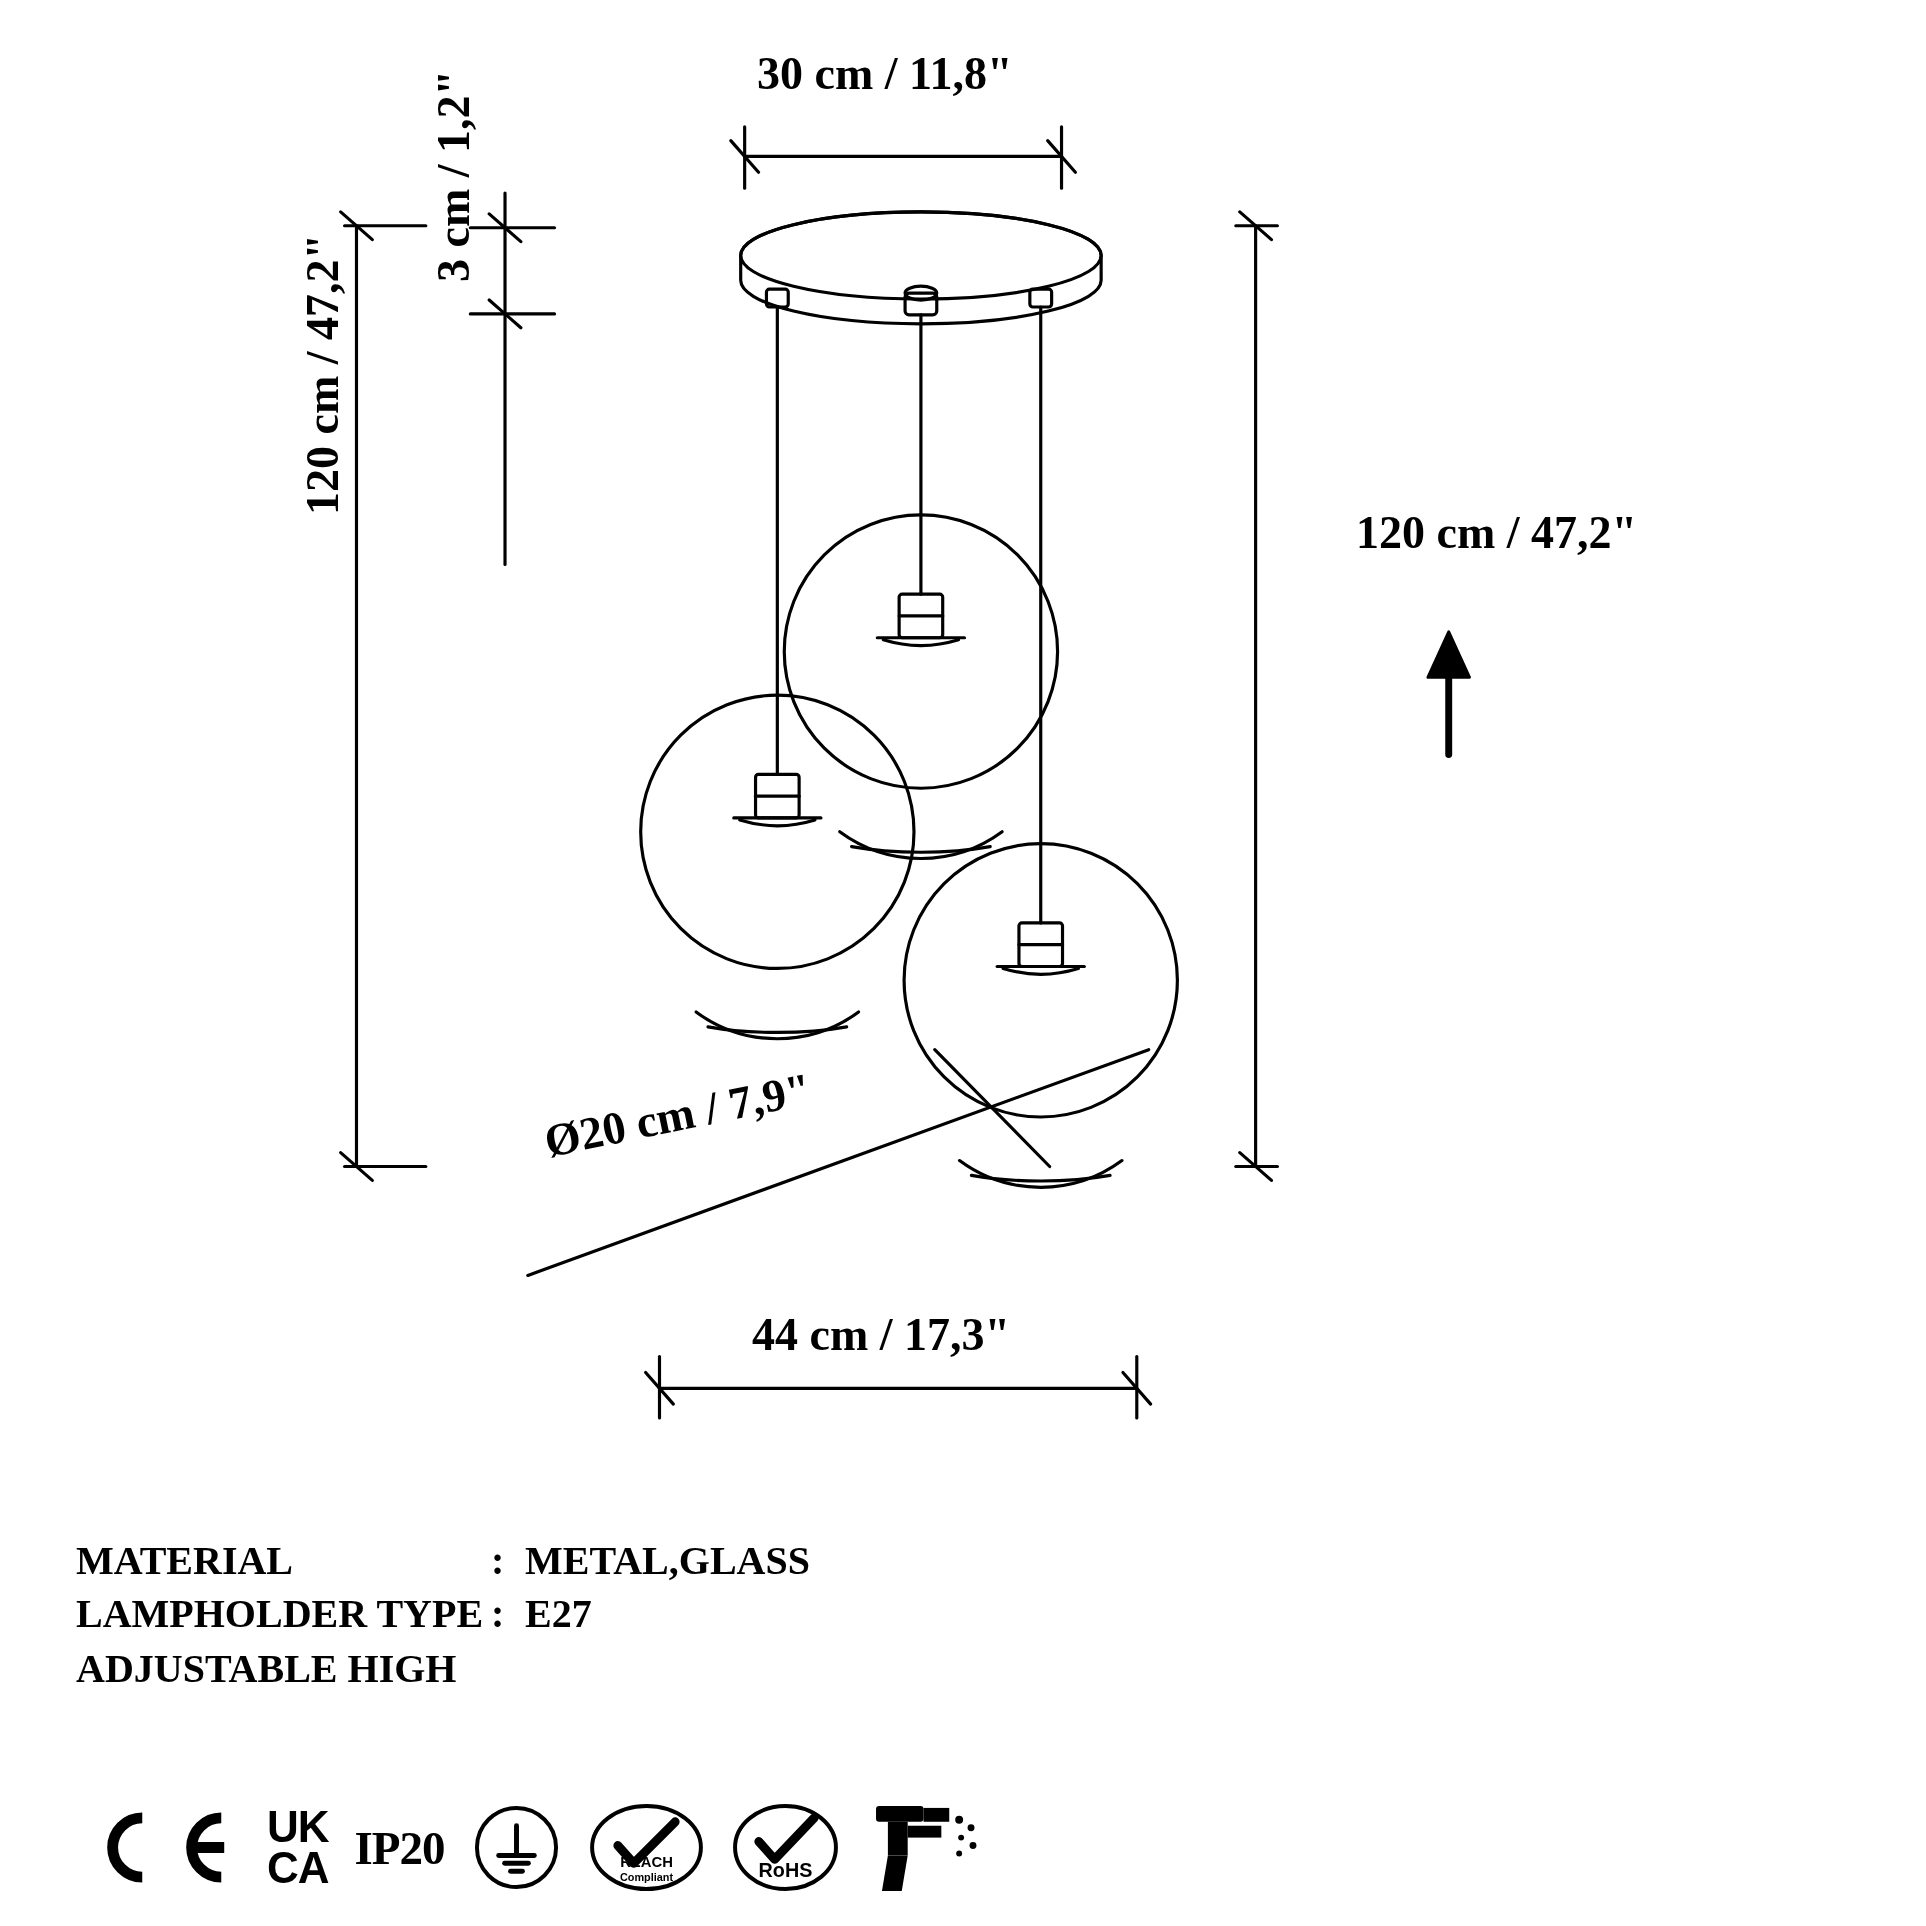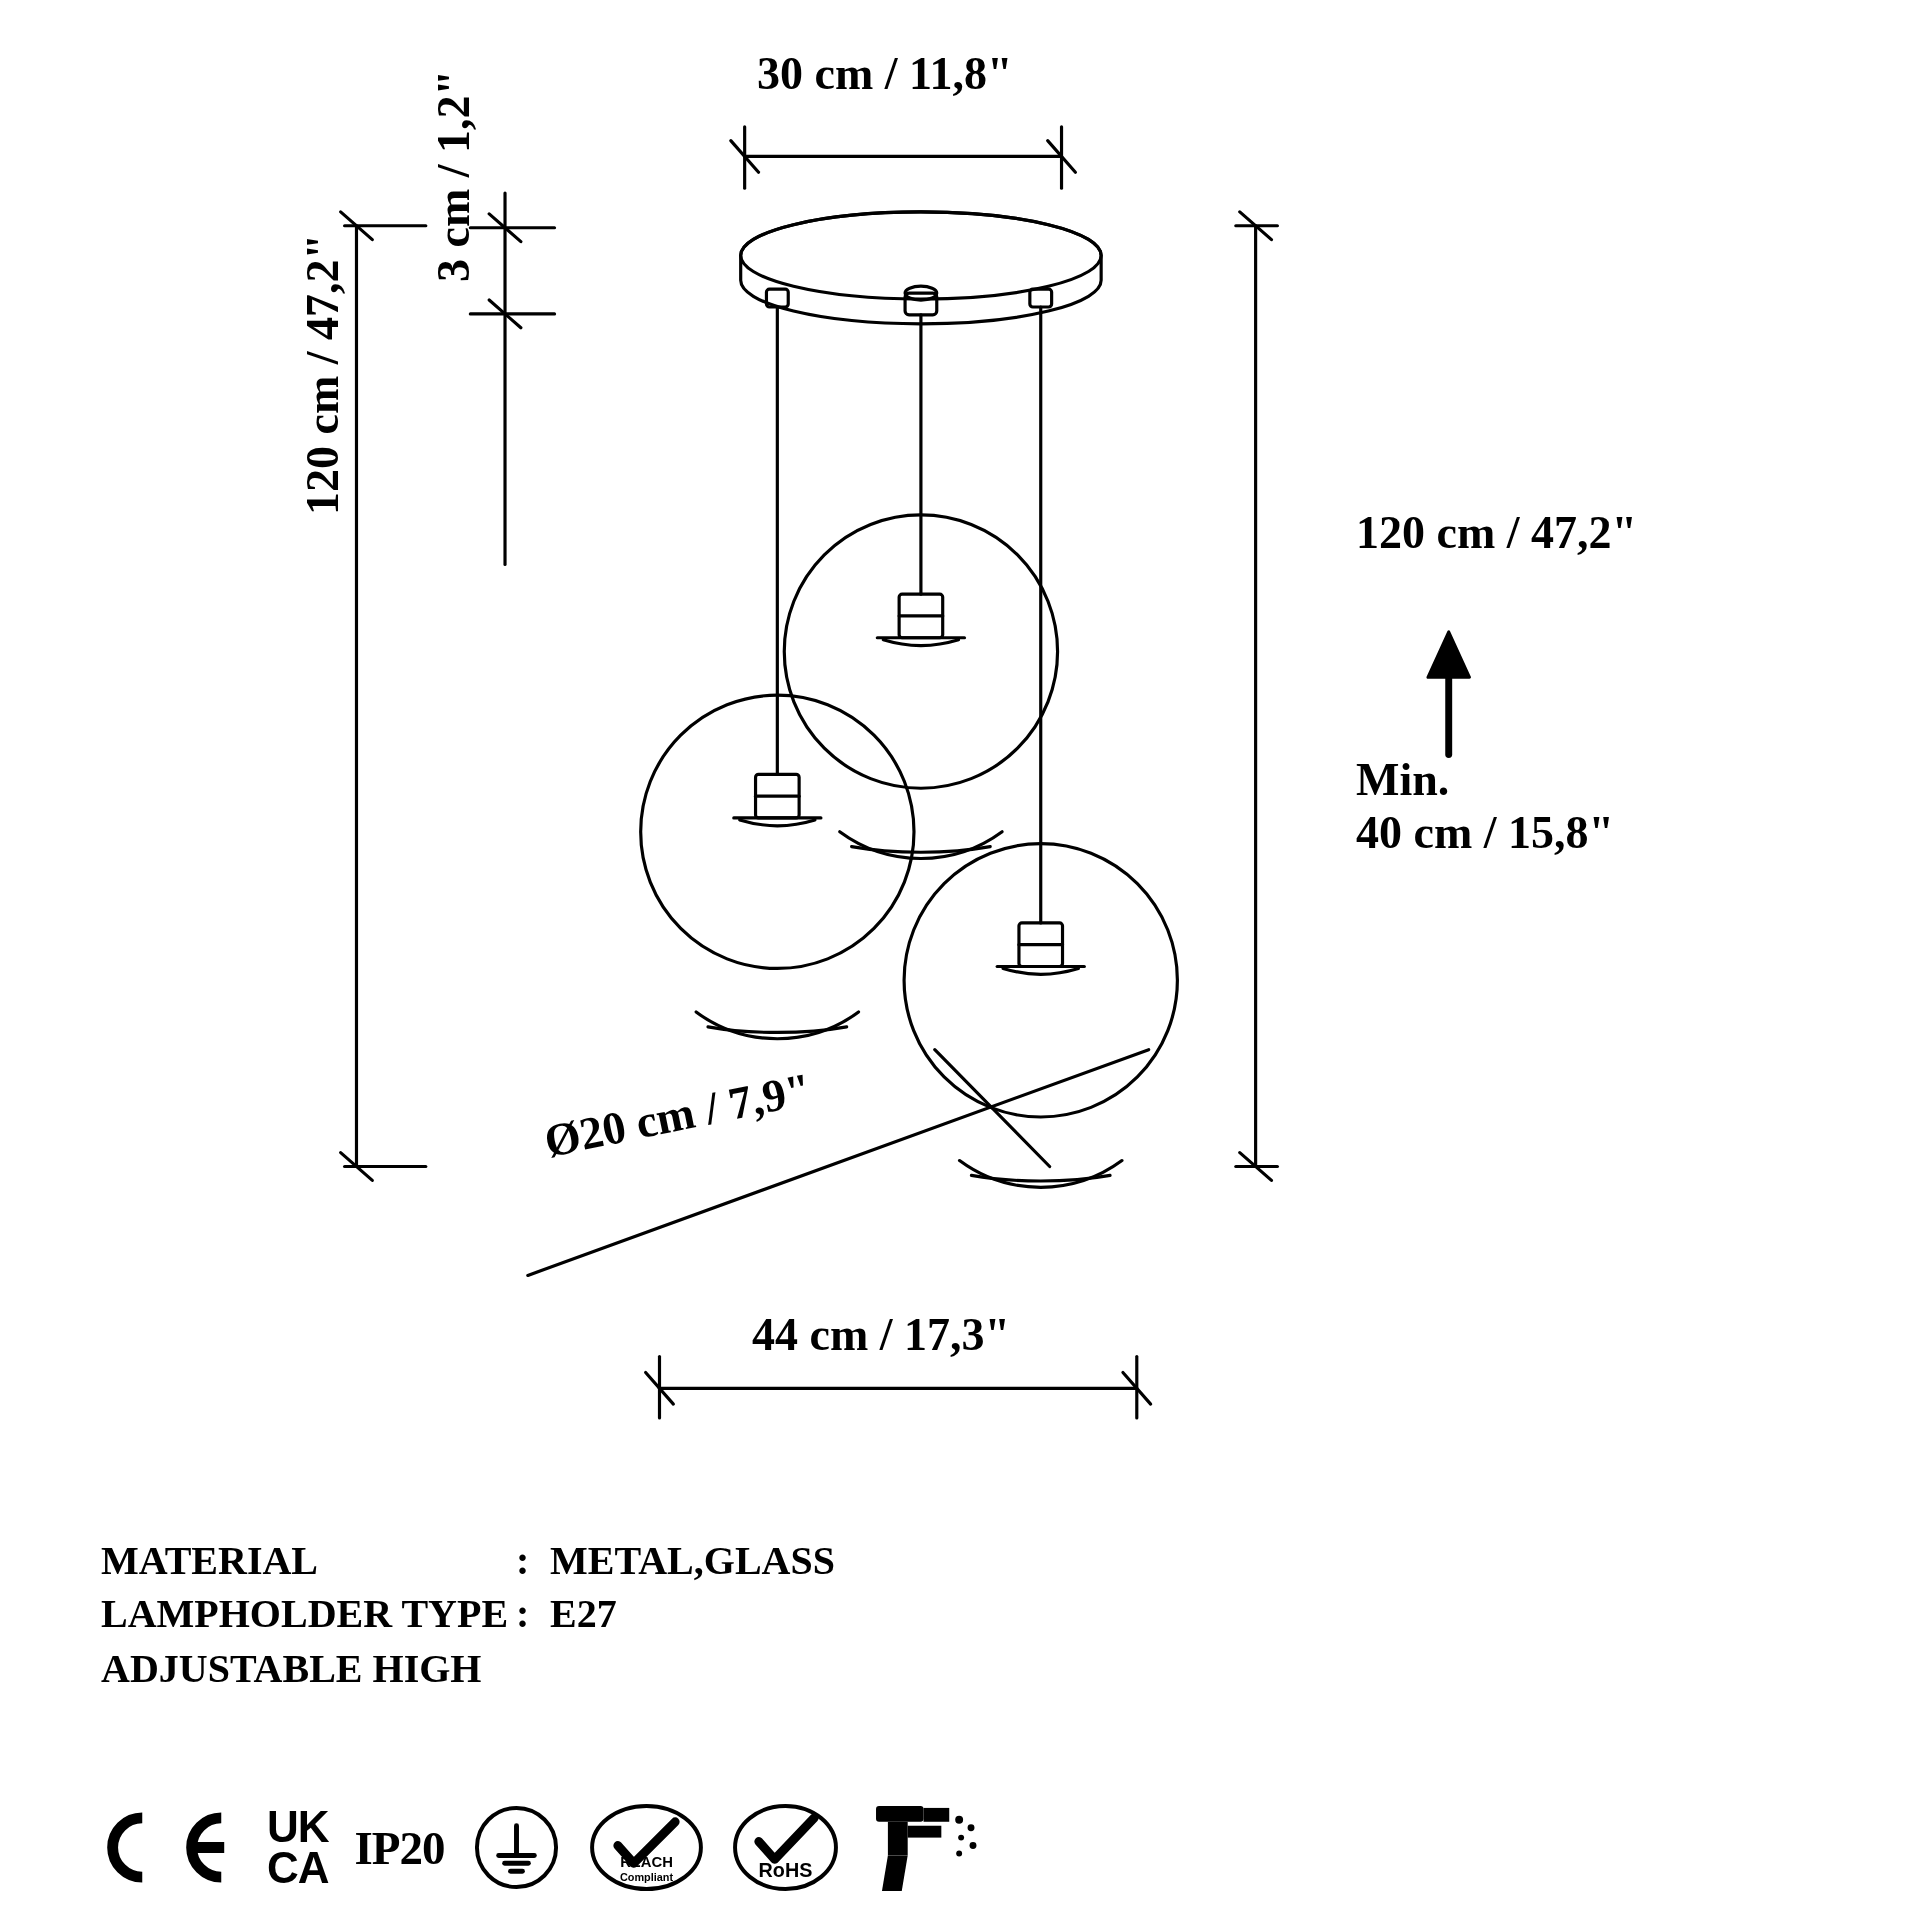--- a/index.html
+++ b/index.html
@@ -27,21 +27,21 @@
   #lbl-3cm{font-size:46px;left:428px;top:282px;transform:rotate(-90deg);transform-origin:left top;}
   #lbl-120-left{font-size:46px;left:297px;top:515px;transform:rotate(-90deg);transform-origin:left top;}
   #lbl-dia{font-size:46px;left:540px;top:1117px;transform:rotate(-11.5deg);transform-origin:left top;}
   #lbl-44{font-size:46px;left:752px;top:1309px;}
 
   #lbl-max{font-size:46px;left:1356px;top:507px;}
   #lbl-min{font-size:46px;left:1356px;top:754px;}
   .twoline span{display:block;}
 
   #spec{
-    position:absolute;left:101px;top:1535px;
+    position:absolute;left:76px;top:1535px;
     font-family:"Liberation Serif", serif;
     font-weight:700;
     font-size:40px;
     line-height:1.32;
   }
   #spec table{border-collapse:collapse;}
   #spec td{padding:0;vertical-align:top;white-space:nowrap;}
   #spec td.key{padding-right:8px;}
   #spec td.colon{padding-right:14px;width:20px;}
   #spec .single{padding-top:2px;}
@@ -171,24 +171,20 @@
   </svg>
 
   <div class="dim-label" id="lbl-top">30 cm / 11,8"</div>
   <div class="dim-label" id="lbl-3cm">3 cm / 1,2"</div>
   <div class="dim-label" id="lbl-120-left">120 cm / 47,2"</div>
   <div class="dim-label" id="lbl-dia">Ø20 cm / 7,9"</div>
   <div class="dim-label" id="lbl-44">44 cm / 17,3"</div>
 
   <div class="dim-label twoline" id="lbl-max">
     <span>120 cm / 47,2"</span>
-  </div>
-  <div class="dim-label twoline" id="lbl-min">
-    <span>Min.</span>
-    <span>40 cm / 15,8"</span>
   </div>
 
   <div id="spec">
     <table>
       <tbody>
         <tr>
           <td class="key">MATERIAL</td>
           <td class="colon">:</td>
           <td class="val">METAL,GLASS</td>
         </tr>

